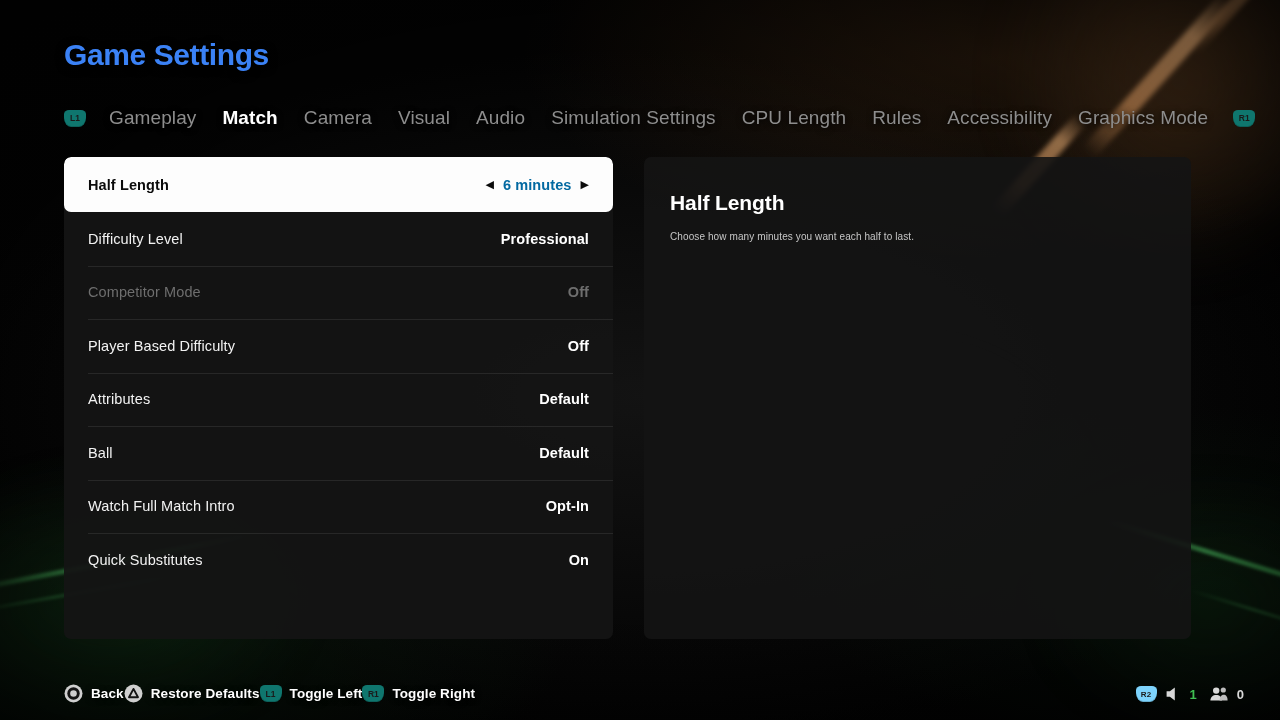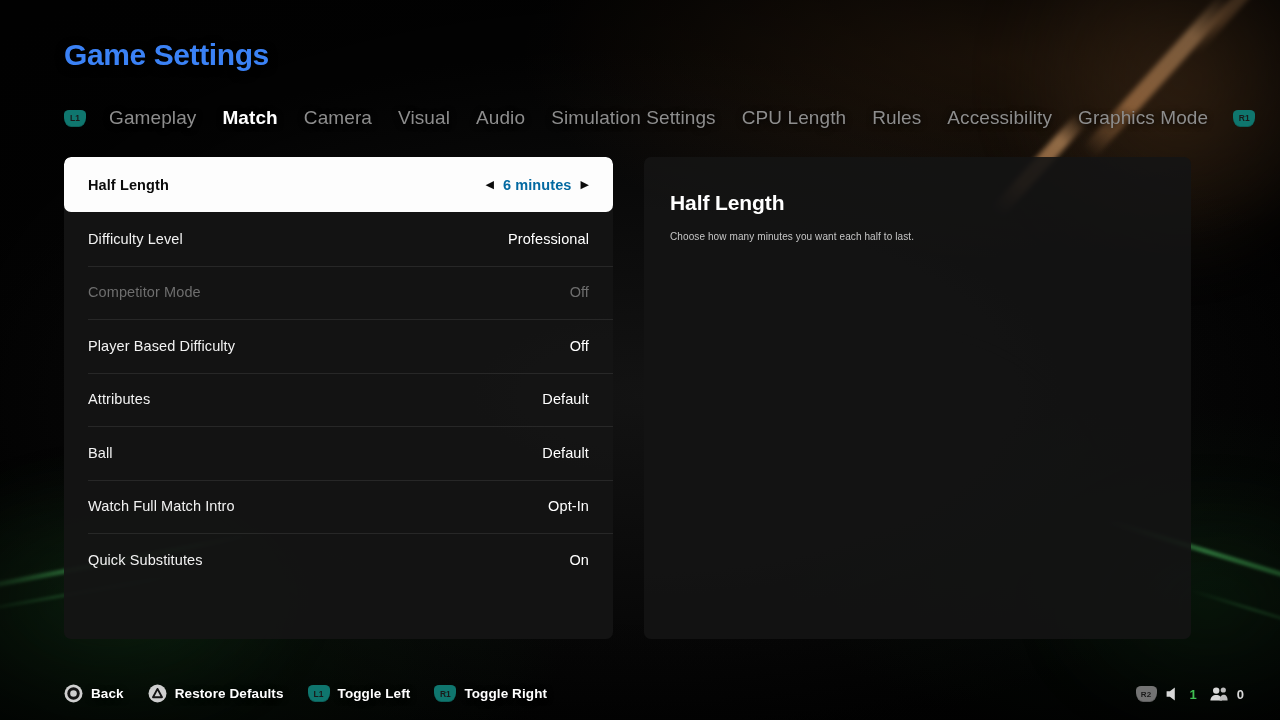--- a/index.html
+++ b/index.html
@@ -130,21 +130,21 @@
     padding:0 24px;
   }
   .srow + .srow::before {
     content:""; position:absolute; left:24px; right:0; top:0;
     height:1px; background:rgba(255,255,255,.085);
   }
   .srow .label {
     font-size:14.5px; color:#f2f2f2; font-weight:normal; letter-spacing:.1px;
   }
   .srow .value {
-    font-size:14.5px; color:#fff; font-weight:normal; letter-spacing:.1px;
+    font-size:14.5px; color:#fff; font-weight:bold; letter-spacing:.1px;
   }
   .srow.selected {
     background:#fdfdfd; border-radius:7px; height:55px;
   }
   .srow.selected .label { color:#0b0b0b; font-weight:bold; }
   .srow.selected .value { color:#0369a1; font-weight:bold; }
   .srow.selected + .srow::before { background:transparent; }
   .srow.disabled .label { color:#6e6e6e; }
   .srow.disabled .value { color:#6e6e6e; }
 
@@ -163,38 +163,38 @@
     font-size:21px; font-weight:bold; color:#fff; letter-spacing:-.1px;
   }
   .detail-desc {
     margin-top:16px;
     font-size:10px; color:#c6c6c6; font-weight:normal; letter-spacing:.1px;
   }
 
   
   .bottombar {
     position:absolute; left:64px; bottom:17px;
-    display:flex; align-items:center; gap:24px;
+    display:flex; align-items:center; 
   }
   .hint { display:flex; align-items:center; gap:8px; }
   .hint .txt {
     font-size:13.5px; color:#ffffff; font-weight:bold; letter-spacing:.1px;
     text-shadow:0 1px 6px rgba(0,0,0,.9);
   }
   .glyph-circle, .glyph-triangle {
     width:19px; height:19px; flex:none; position:relative;
   }
   .glyph-circle svg, .glyph-triangle svg { display:block; }
 
   
   .statusbar {
     position:absolute; right:36px; bottom:18px;
     display:flex; align-items:center; gap:8px;
   }
-  .statusbar .shoulder { width:21px; height:16px; font-size:8px; background:#737373; }
+  .statusbar .shoulder { width:21px; height:16px; font-size:8px; background:#7dd3fc; }
   .spk { width:17px; height:16px; flex:none; }
   .cnt-green { font-size:13px; font-weight:bold; color:#3fbf52; }
   .cnt-white { font-size:13px; font-weight:bold; color:#d8d8d8; }
   .people { width:20px; height:16px; flex:none; margin-left:4px; }
 </style>
 </head>
 <body>
 
 <div id="bg">
   <div class="bg-base"></div>

